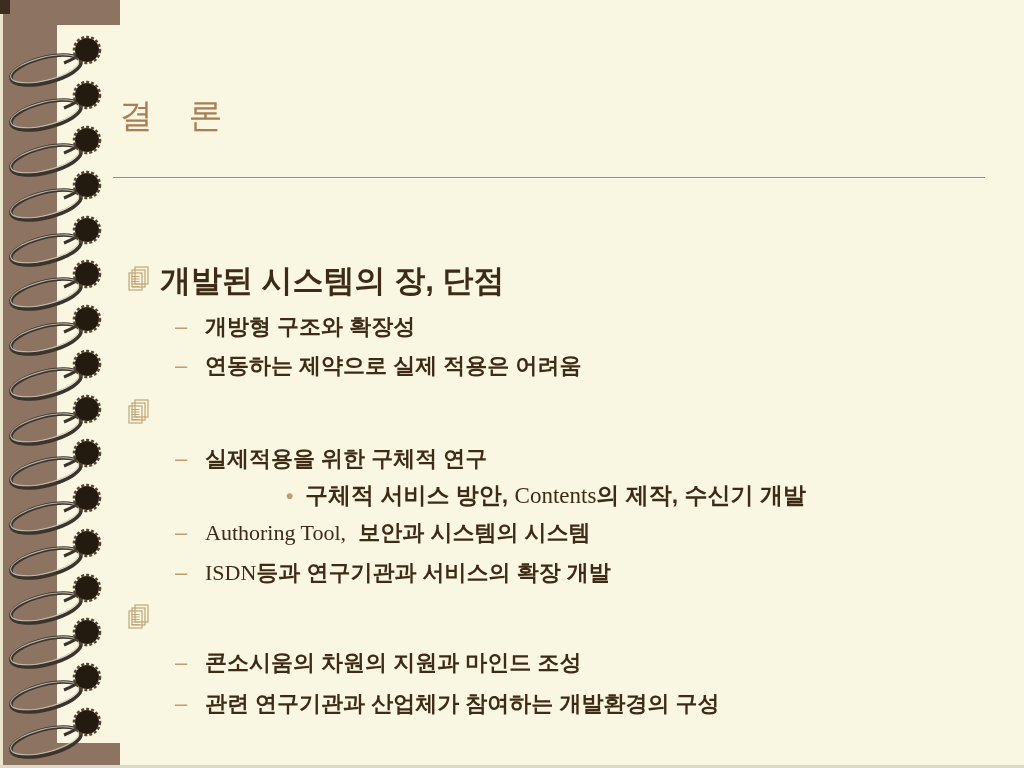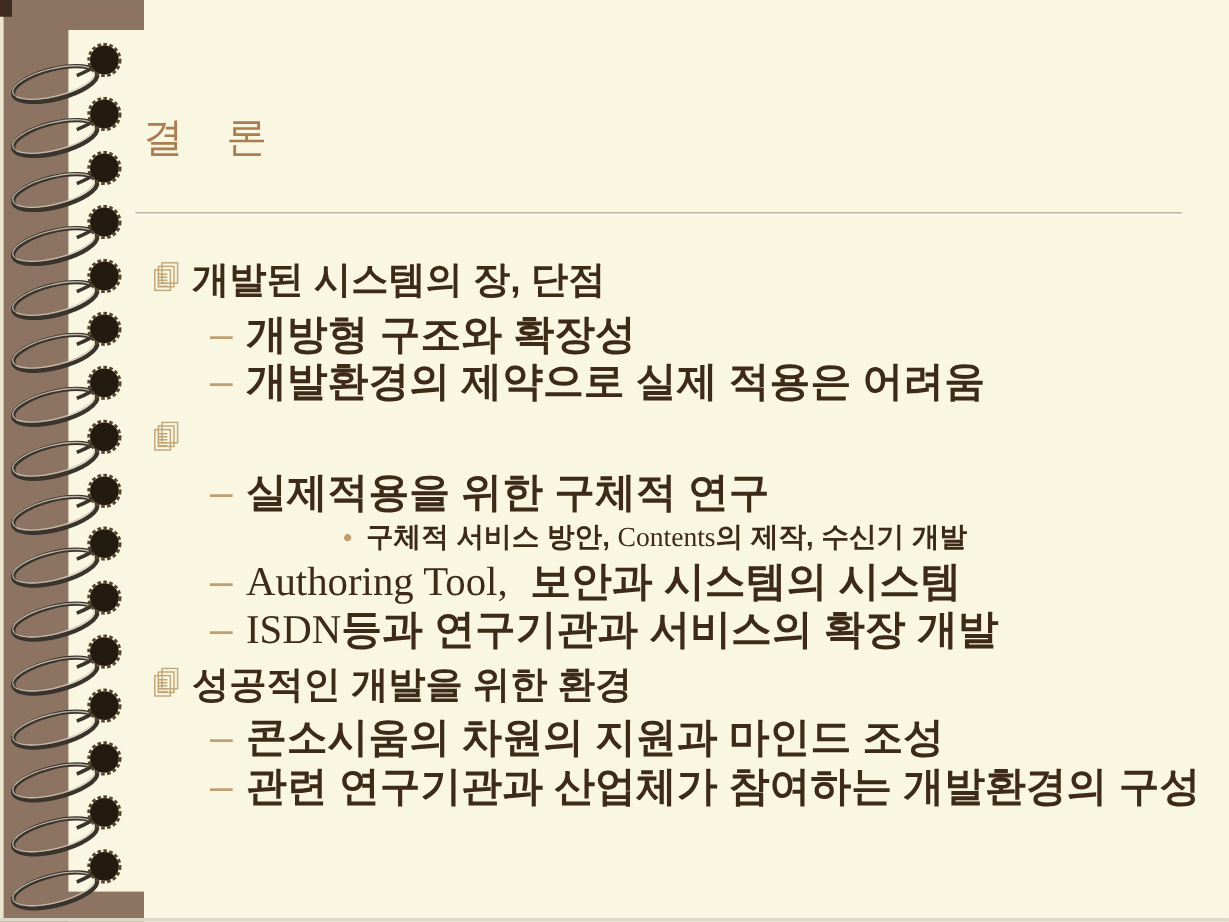--- a/index.html
+++ b/index.html
@@ -36,23 +36,23 @@
     position:absolute;left:119px;top:92px;z-index:4;
     font-size:34px;line-height:46px;font-weight:400;
     letter-spacing:13px;color:var(--title);white-space:pre;
   }
   .title-rule{
     position:absolute;left:113px;top:177px;width:872px;height:2px;z-index:4;
     border-top:1px solid var(--hr-dark);
     border-bottom:1px solid var(--hr-light);
   }
 
-  .line{position:absolute;left:0;width:968px;white-space:pre;color:var(--text);z-index:4;}
+  .line{position:absolute;left:0;width:968px;white-space:pre;color:var(--text);z-index:4;margin-top:48px;}
   .l1{font-size:31px;line-height:36px;font-weight:700;}
-  .l2{font-size:34px;line-height:30px;font-weight:700;}
+  .l2{font-size:22px;line-height:30px;font-weight:700;}
   .l3{font-size:23px;line-height:27px;font-weight:700;}
 
   .l1 .pages-icon{display:inline-block;width:25px;height:28px;margin-left:127px;margin-right:8px;vertical-align:-3px;}
   .l2 .dash{display:inline-block;margin-left:175px;width:30px;color:var(--accent);font-weight:400;}
   .l3 .dot{display:inline-block;margin-left:286px;width:19px;color:var(--accent);font-size:21px;}
   .en{font-family:"Liberation Serif",serif;font-weight:400;}
   .txt{display:inline;}
 </style>
 </head>
 <body>
@@ -101,21 +101,21 @@
         <g fill="none" stroke="#c0a678" stroke-width="1.2">
           <rect x="8" y="1" width="13" height="17"></rect>
           <rect x="5" y="4" width="13" height="17"></rect>
           <rect x="2" y="7" width="13" height="17"></rect>
           <path d="M4.5,10.5h8M4.5,13h8M4.5,15.5h8M4.5,18h8M4.5,20.5h8"></path>
         </g>
       </svg></span><span class="txt">개발된 시스템의 장, 단점</span></div>
 
 <div class="line l2" style="top:264px"><span class="dash">–</span><span class="txt">개방형 구조와 확장성</span></div>
 
-<div class="line l2" style="top:303px"><span class="dash">–</span><span class="txt">개발환경의 제약으로 실제 적용은 어려움</span></div>
+<div class="line l2" style="top:303px"><span class="dash">–</span><span class="txt">연동하는 제약으로 실제 적용은 어려움</span></div>
 
 <div class="line l1" style="top:348px"><span class="pages-icon"><svg width="25" height="28" viewBox="0 0 25 28">
         <g fill="none" stroke="#c0a678" stroke-width="1.2">
           <rect x="8" y="1" width="13" height="17"></rect>
           <rect x="5" y="4" width="13" height="17"></rect>
           <rect x="2" y="7" width="13" height="17"></rect>
           <path d="M4.5,10.5h8M4.5,13h8M4.5,15.5h8M4.5,18h8M4.5,20.5h8"></path>
         </g>
       </svg></span></div>
 
@@ -127,17 +127,17 @@
 
 <div class="line l2" style="top:510px"><span class="dash">–</span><span class="txt en">ISDN</span><span class="txt">등과 연구기관과 서비스의 확장 개발</span></div>
 
 <div class="line l1" style="top:553px"><span class="pages-icon"><svg width="25" height="28" viewBox="0 0 25 28">
         <g fill="none" stroke="#c0a678" stroke-width="1.2">
           <rect x="8" y="1" width="13" height="17"></rect>
           <rect x="5" y="4" width="13" height="17"></rect>
           <rect x="2" y="7" width="13" height="17"></rect>
           <path d="M4.5,10.5h8M4.5,13h8M4.5,15.5h8M4.5,18h8M4.5,20.5h8"></path>
         </g>
-      </svg></span><span class="txt">성공적인 개발을 위한 환경</span></div>
+      </svg></span></div>
 
 <div class="line l2" style="top:600px"><span class="dash">–</span><span class="txt">콘소시움의 차원의 지원과 마인드 조성</span></div>
 
 <div class="line l2" style="top:641px"><span class="dash">–</span><span class="txt">관련 연구기관과 산업체가 참여하는 개발환경의 구성</span></div>
 
 </body></html>

